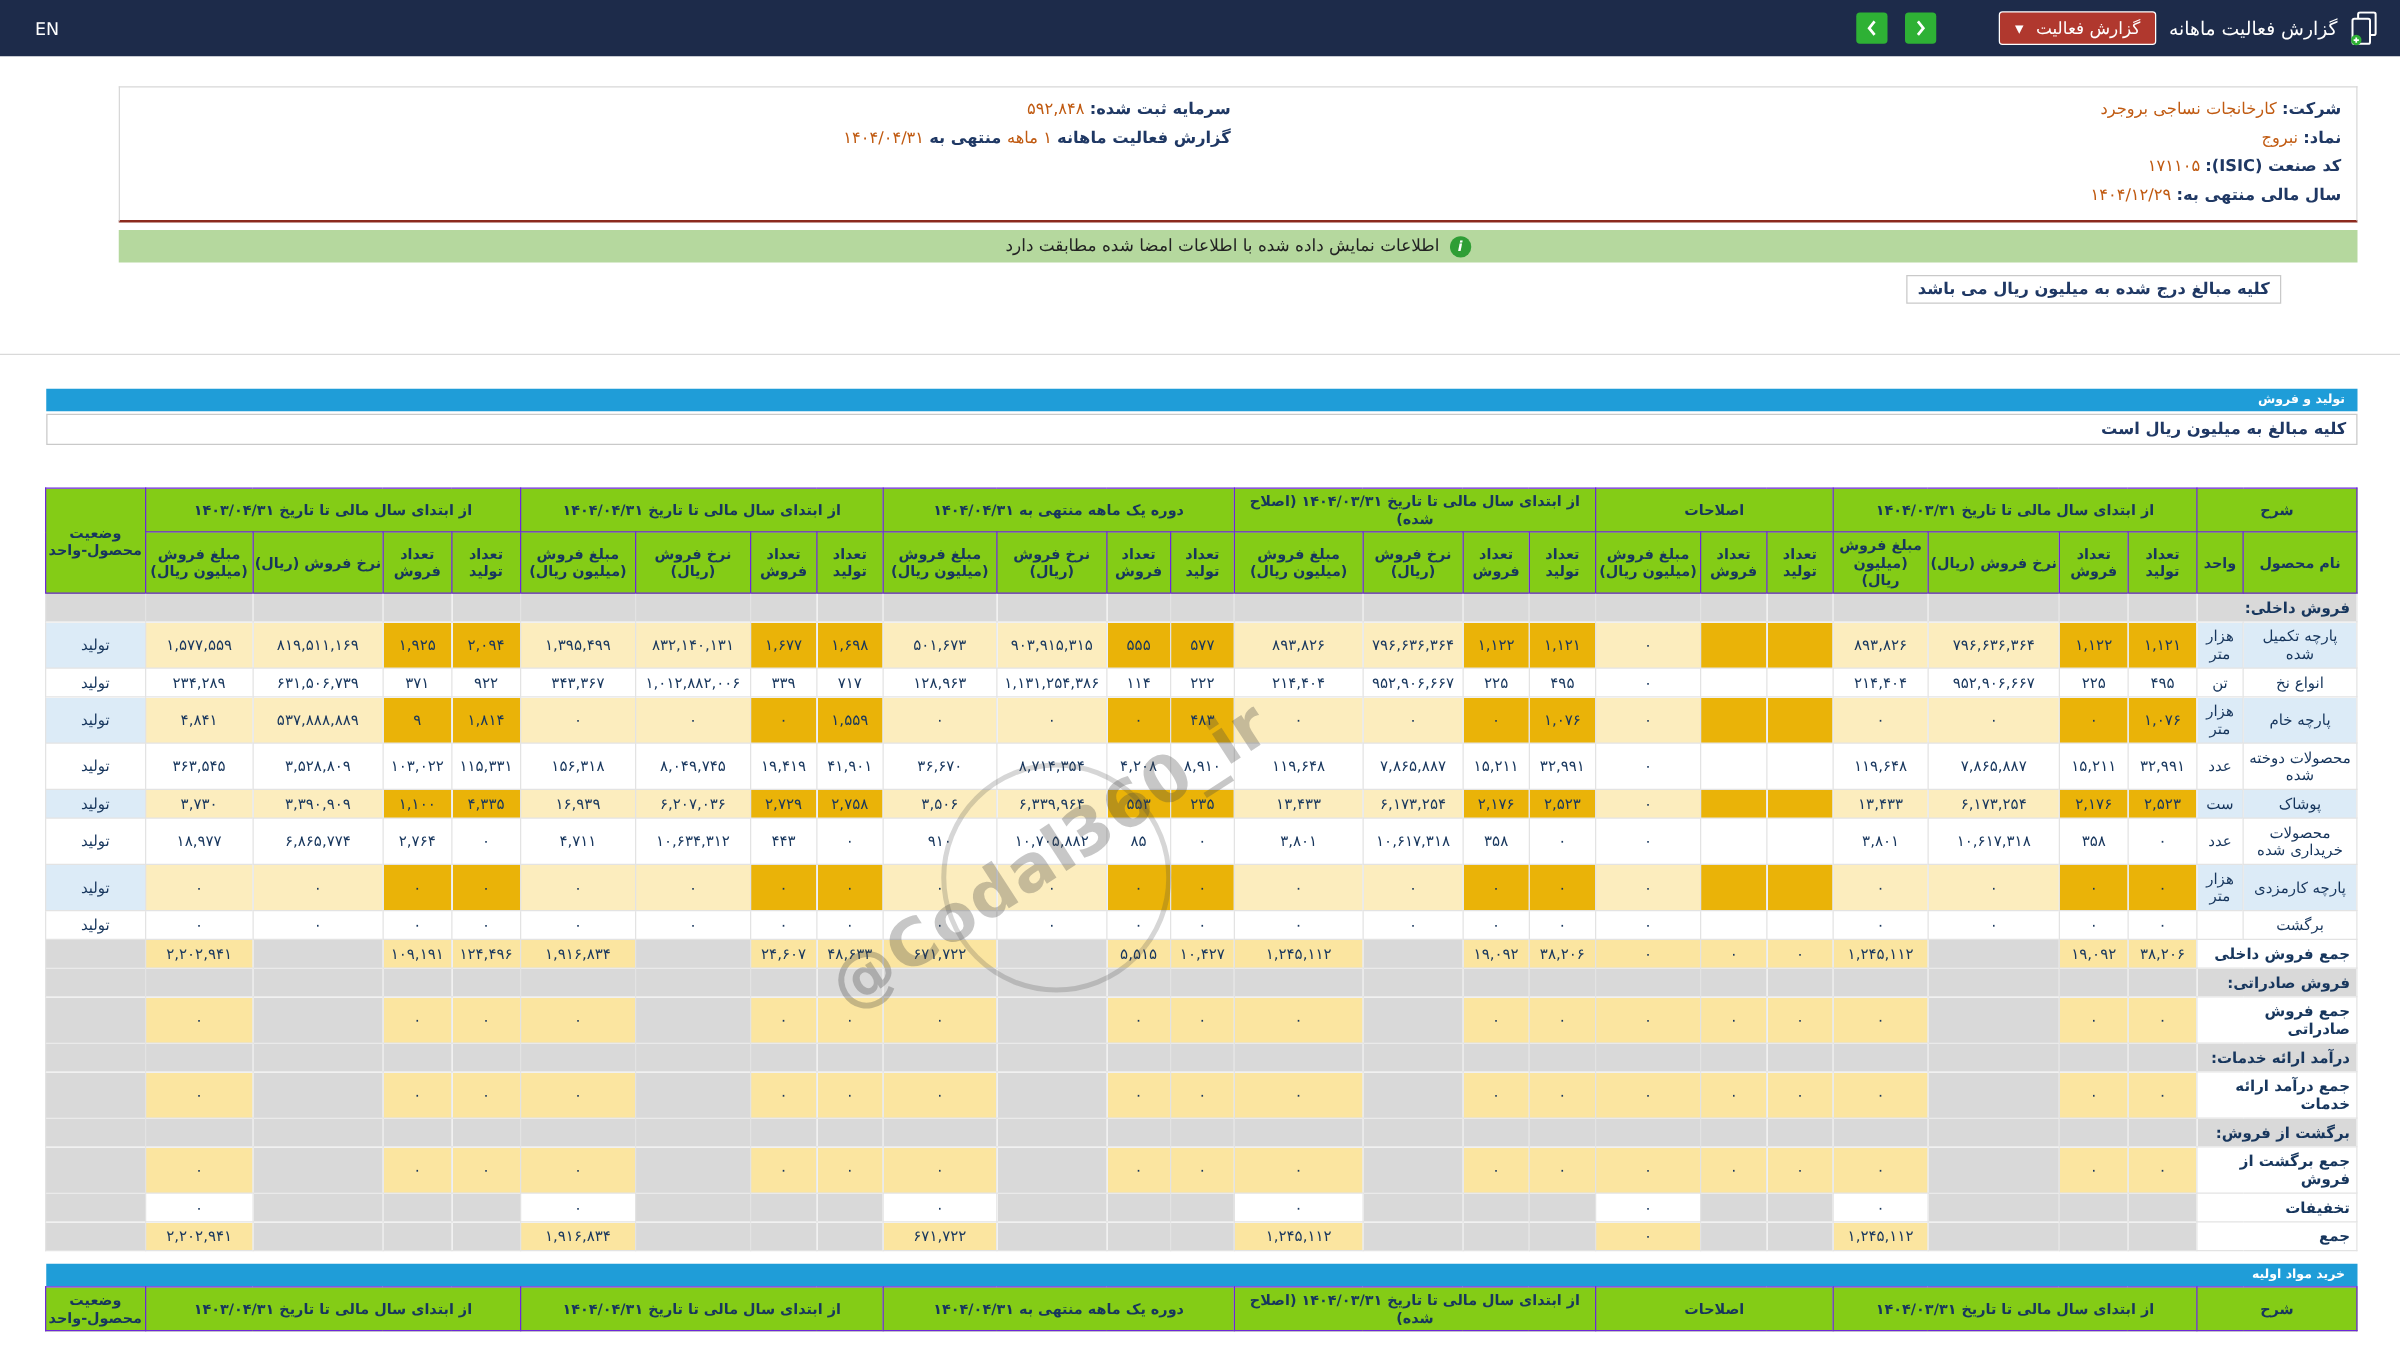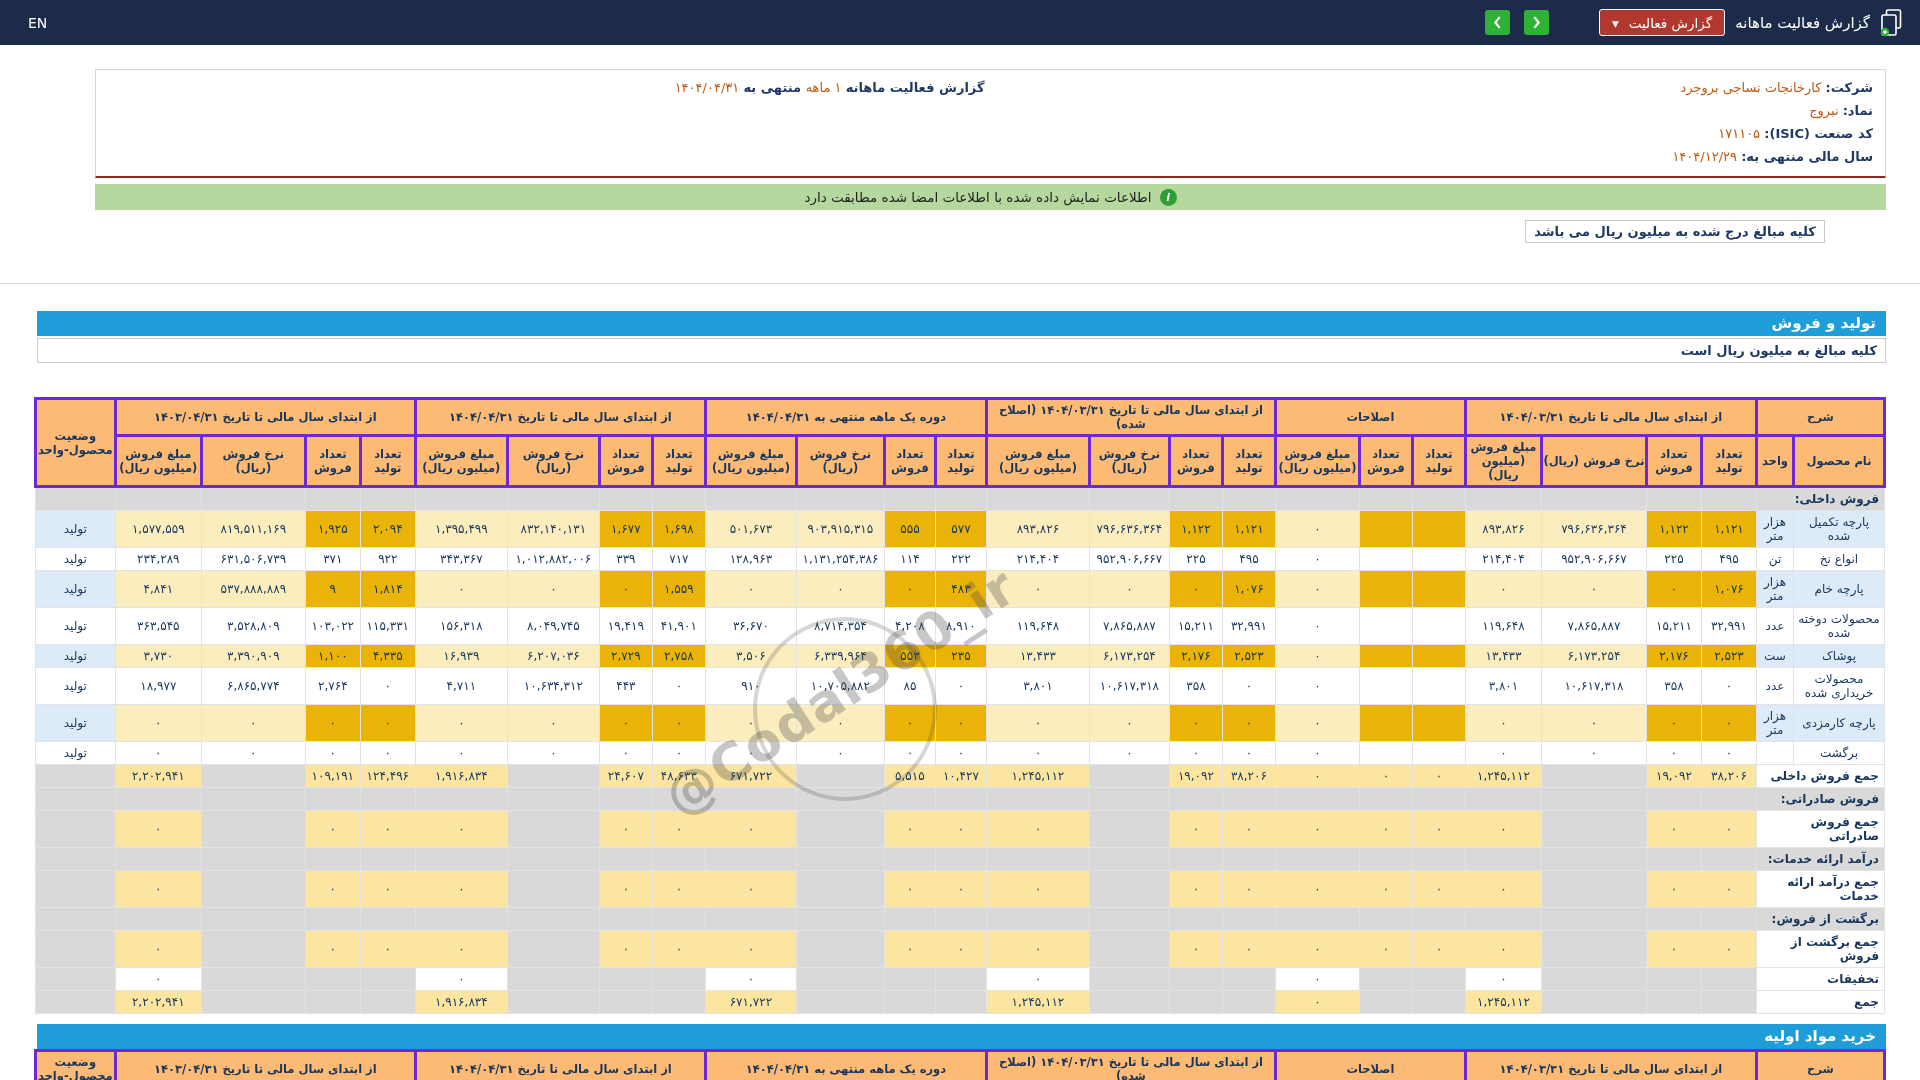--- a/index.html
+++ b/index.html
@@ -35,30 +35,30 @@
     justify-content:center; flex:0 0 auto; }
 
   .amounts-note{ width:300px; margin:10px auto 0 0; margin-right:95px; border:1px solid #c9c9c9;
     padding:3px 8px; font-size:13px; font-weight:bold; color:#1f3864; text-align:center;
     background:#fff; white-space:nowrap; }
 
   .divider{ margin-top:40px; border-top:1px solid #d9d9d9; }
 
   
   .content{ margin:27px 34px 0 37px; position:relative; }
-  .sec-bar{ background:#1f9dd8; color:#fff; font-weight:bold; font-size:15px;
+  .sec-bar{ background:#1f9dd8; color:#fff; font-weight:bold; font-size:10px;
     padding:3px 10px 4px; }
   .sec-bar.second{ margin-top:10px; }
   .sec-note{ border:1px solid #c9c9c9; background:#fff; color:#1f3864; font-weight:bold;
     font-size:13px; padding:4px 8px; margin-top:2px; margin-bottom:34px; text-align:right; }
 
   .table-wrap{ position:relative; }
   table.grid{ border-collapse:collapse; table-layout:fixed; width:1849px; }
-  .grid th{ background:#fdba74; color:#17365d; font-size:11.5px; font-weight:bold;
-    border:3px solid #6d28d9; padding:3px 0; text-align:center; vertical-align:middle; }
+  .grid th{ background:#84cc16; color:#17365d; font-size:11.5px; font-weight:bold;
+    border:1px solid #6d28d9; padding:3px 0; text-align:center; vertical-align:middle; }
   .grid th.group{ height:26px; }
   .grid td{ font-size:12px; color:#17365d; border:1px solid #e3e3e3; padding:4px 2px;
     text-align:center; vertical-align:middle; background:#fff; overflow:hidden; }
   .grid td.rowname{ text-align:right; font-weight:bold; padding-right:5px; }
 
   tr.section td{ background:#d9d9d9; }
   tr.data.shaded td.count{ background:#eab308; }
   tr.data.shaded td.rate, tr.data.shaded td.amount{ background:#fcedbe; }
   tr.data.shaded td.pname, tr.data.shaded td.unit, tr.data.shaded td.status{ background:#dcebf7; }
   tr.total td.v{ background:#fbe5a0; }
@@ -109,20 +109,21 @@
 </header>
 
 <div class="company-box">
   <div class="ci-col">
       <div class="ci-row"><span class="seg-l">شرکت:</span><span class="seg-v"> کارخانجات نساجی بروجرد</span></div>
       <div class="ci-row"><span class="seg-l">نماد:</span><span class="seg-v"> نبروج</span></div>
       <div class="ci-row"><span class="seg-l">کد صنعت (ISIC):</span><span class="seg-v"> ۱۷۱۱۰۵</span></div>
       <div class="ci-row"><span class="seg-l">سال مالی منتهی به:</span><span class="seg-v"> ۱۴۰۴/۱۲/۲۹</span></div>
     </div>
   <div class="ci-col">
+      <div class="ci-row"><span class="seg-l">سرمایه ثبت شده:</span><span class="seg-v"> ۵۹۲,۸۴۸</span></div>
       <div class="ci-row"><span class="seg-l">گزارش فعالیت ماهانه</span><span class="seg-v"> ۱ ماهه</span><span class="seg-l"> منتهی به</span><span class="seg-v"> ۱۴۰۴/۰۴/۳۱</span></div>
     </div>
 </div>
 
 <div class="notice">
   <span class="info-icon">i</span>
   <span>اطلاعات نمایش داده شده با اطلاعات امضا شده مطابقت دارد</span>
 </div>
 
 <div class="amounts-note">کلیه مبالغ درج شده به میلیون ریال می باشد</div>

